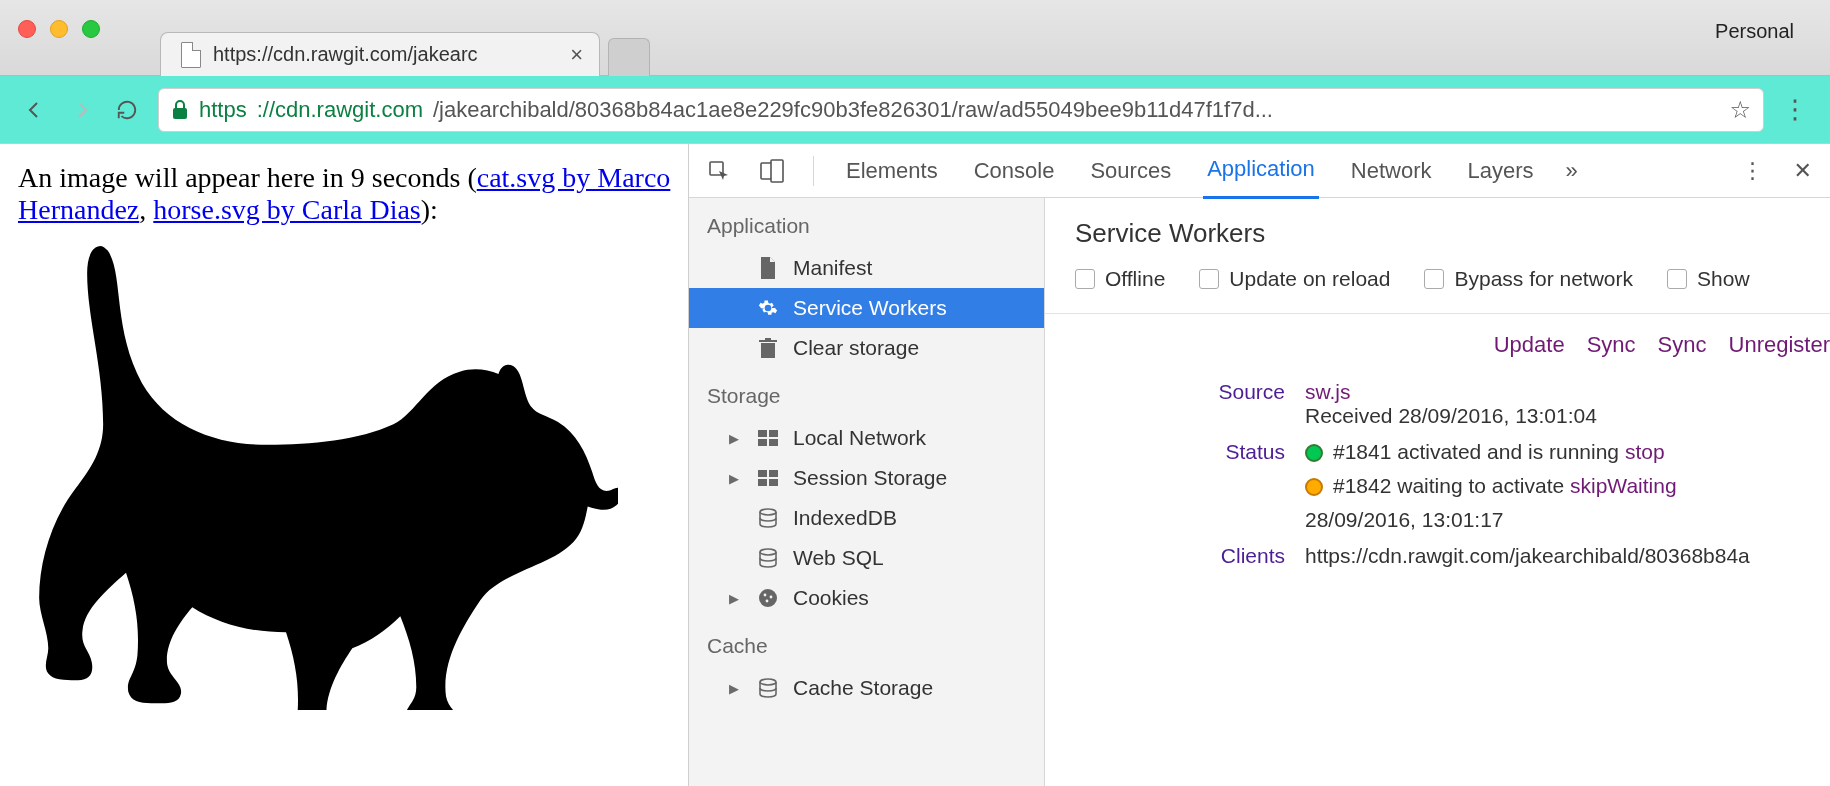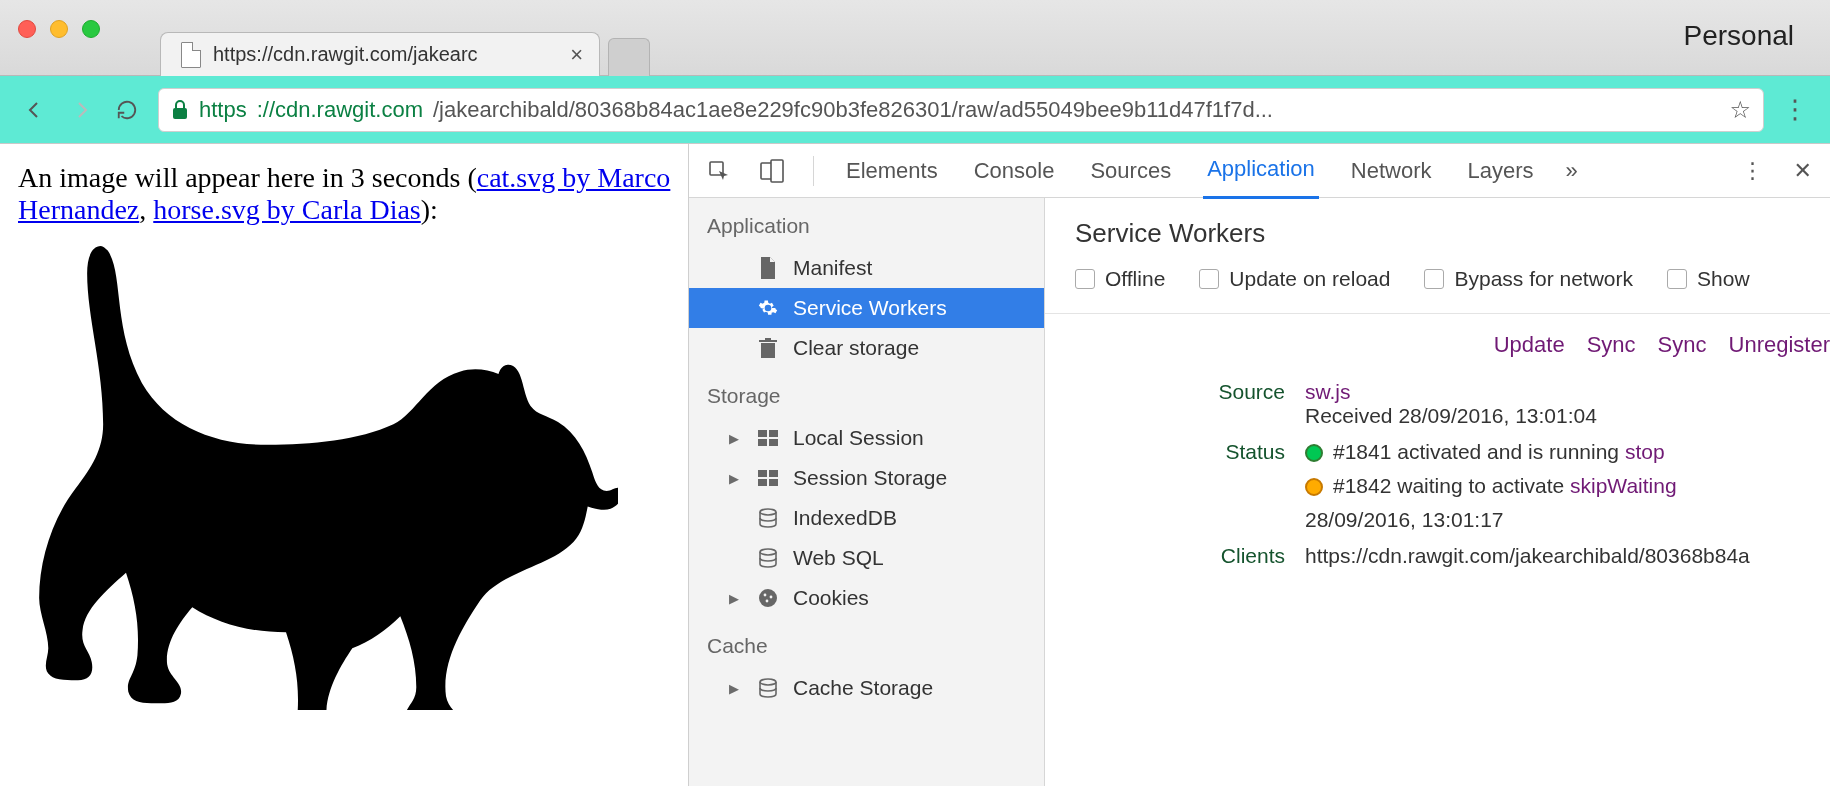--- a/index.html
+++ b/index.html
@@ -69,21 +69,21 @@
     border-bottom:none;
     border-top-left-radius:6px;
     border-top-right-radius:6px;
     position: relative;
     top: 1px;
   }
   .personal {
     position:absolute;
     right: 36px;
     top: 20px;
-    font-size: 28px;
+    font-size: 20px;
     color:#222;
   }
   
   .toolbar {
     height: 68px;
     background: #5eead4;
     border-bottom: 1px solid #c9c9c9;
     display:flex;
     align-items:center;
     padding: 0 20px;
@@ -177,21 +177,21 @@
   .pane-title { font-size:26px; font-weight:400; margin-bottom:18px; }
   .check-row { display:flex; gap:34px; align-items:center; margin-bottom:22px; flex-wrap:nowrap;}
   .cb { display:flex; align-items:center; gap:10px; white-space:nowrap;}
   .cb .box { width:20px; height:20px; border:1px solid #aaa; border-radius:3px; background:#fff;}
   .divider { height:1px; background:#e4e4e4; margin:0 -30px 18px; }
   .origin-row { display:flex; align-items:center; gap:24px; margin-bottom:22px; }
   .origin { font-weight:700; font-size:22px; white-space:nowrap;}
   .linklike { color:#701a75; cursor:default; }
   .links-right { margin-left:auto; display:flex; gap:22px; font-size:22px; }
   .kv { display:flex; gap:20px; margin-bottom:12px; align-items:flex-start;}
-  .kv .k { width:210px; text-align:right; color:#14532d;}
+  .kv .k { width:210px; text-align:right; color:#4c1d95;}
   .kv .v { flex:1; }
   .status-dot { display:inline-block; width:18px; height:18px; border-radius:50%; margin-right:10px; vertical-align:middle;}
   .status-dot.green { background:#00c853; border:2px solid #2f7d32;}
   .status-dot.orange{ background:#ffab00; border:2px solid #c77900;}
   .sw-line { margin-bottom:10px; }
   svg { display:block; }
 </style>
 </head>
 <body>
 
@@ -238,21 +238,21 @@
       <span class="url-secure">://cdn.rawgit.com</span>
       <span class="url-rest">/jakearchibald/80368b84ac1ae8e229fc90b3fe826301/raw/ad55049bee9b11d47f1f7d...</span>
     <span class="star">☆</span>
   </div>
   <div class="kebab">⋮</div>
 </div>
 
 <div class="main">
 
   <div class="page">
-    <span>An image will appear here in 3 seconds (</span><a>cat.svg by Marco Hernandez</a><span>, </span><a>horse.svg by Carla Dias</a><span>):</span>
+    <span>An image will appear here in 9 seconds (</span><a>cat.svg by Marco Hernandez</a><span>, </span><a>horse.svg by Carla Dias</a><span>):</span>
     <div class="cat-wrap">
       <svg width="600" height="480" viewBox="0 0 512 420">
         <path fill="#000" d="M66 14c-8 0-12 10-12 24 0 38 14 82 14 132 0 22-10 38-24 56-20 26-32 62-32 96 0 14 8 30 8 44 0 8-6 18 2 24 4 4 18 4 24 4 10 0 14-6 12-16-2-10-10-14-8-28 2-18 20-34 38-50 8 24 12 46 10 72-2 18-10 20-8 32 2 8 10 10 20 10s24 2 26-8-10-14-12-26c-2-18 10-36 22-50 22 14 50 22 82 22 8 24 12 46 10 72-2 18-12 20-10 32 2 8 10 10 20 10 12 0 26 2 28-8s-10-14-12-26c-4-24 10-48 22-66 16-6 30-16 42-28 8 20 14 40 14 62 0 14-10 16-10 28 0 8 8 12 20 12s26 2 28-8c2-8-10-12-12-24-4-30 14-60 30-84 18-26 66-30 84-54 6-8 8-18 10-28 6 2 14 4 20 2 10-4 14-16 8-18-4-2-8 4-14 2-6-2-8-10-10-16-6-18-14-34-30-44-10-6-18-6-24-14-8-12-6-36-20-36-6 0-8 8-8 8-10-4-22-6-34-2-28 8-38 36-58 46-30 14-72 18-110 18-46 0-88-16-110-54C76 86 86 38 72 18c-2-2-4-4-6-4z"></path>
       </svg>
     </div>
   </div>
 
   <div class="devtools">
     <div class="dev-tabs">
       <span class="iconbtn">
@@ -317,21 +317,21 @@
           <div class="side-item">
             <span class="tw">▶</span>
             <span class="ico">
               <svg width="20" height="16" viewBox="0 0 20 16" fill="#666">
                 <rect x="0" y="0" width="9" height="7"></rect>
                 <rect x="11" y="0" width="9" height="7"></rect>
                 <rect x="0" y="9" width="9" height="7"></rect>
                 <rect x="11" y="9" width="9" height="7"></rect>
               </svg>
             </span>
-            <span>Local Session</span>
+            <span>Local Network</span>
           </div>
           <div class="side-item">
             <span class="tw">▶</span>
             <span class="ico">
               <svg width="20" height="16" viewBox="0 0 20 16" fill="#666">
                 <rect x="0" y="0" width="9" height="7"></rect>
                 <rect x="11" y="0" width="9" height="7"></rect>
                 <rect x="0" y="9" width="9" height="7"></rect>
                 <rect x="11" y="9" width="9" height="7"></rect>
               </svg>

